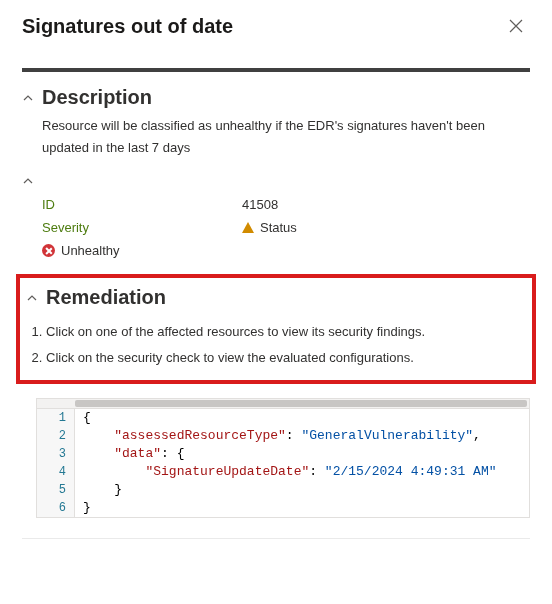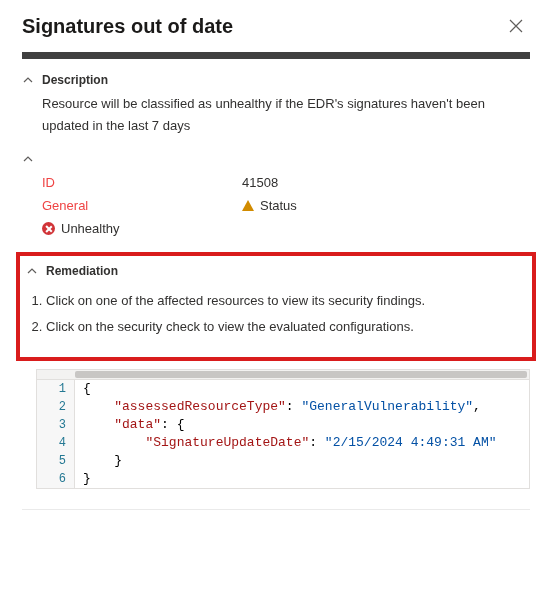--- a/index.html
+++ b/index.html
@@ -10,22 +10,22 @@
     color: #323130;
     width: 552px;
     height: 604px;
     background: #fff;
     overflow: hidden;
   }
   .panel { padding: 12px 22px 0 22px; }
   .header {
     display: flex;
     align-items: center;
-    padding-bottom: 12px;
-    border-bottom: 7px solid #404040;
+    padding-bottom: 28px;
+    border-bottom: 4px solid #404040;
     margin-bottom: 10px;
   }
   .title {
     font-size: 20px;
     font-weight: 600;
     flex: 1;
     color: #1b1a19;
   }
   .close-btn {
     width: 28px; height: 28px;
@@ -38,25 +38,25 @@
     align-items: center;
     gap: 8px;
     padding: 4px 0 6px 0;
     cursor: pointer;
   }
   .section-head .chev {
     width: 12px; height: 12px;
     display: inline-flex; align-items: center; justify-content: center;
     color: #605e5c;
   }
-  .section-label { font-weight: 600; font-size: 12px; }
+  .section-label { font-weight: 600; font-size: 20px; }
   .section-body { padding: 0 0 12px 20px; font-size: 13px; color: #323130; }
   .desc-body { line-height: 1.7; }
   .kv-row { display: flex; padding: 4px 0; }
-  .kv-key { width: 200px; color: #ef4444; }
+  .kv-key { width: 200px; color: #4d7c0f; }
   .kv-val { display: flex; align-items: center; gap: 6px; }
   .tri-warn {
     width: 0; height: 0;
     border-left: 6px solid transparent;
     border-right: 6px solid transparent;
     border-bottom: 11px solid #d18b00;
     display: inline-block;
   }
   .x-bad {
     width: 13px; height: 13px; border-radius: 50%;
@@ -64,22 +64,22 @@
   }
   .x-bad::before, .x-bad::after {
     content: ""; position: absolute; left: 6px; top: 2.5px;
     width: 1.6px; height: 8px; background: #fff;
   }
   .x-bad::before { transform: rotate(45deg); }
   .x-bad::after  { transform: rotate(-45deg); }
 
   .remediation-box {
     border: 4px solid #d91c1c;
-    margin: 0 -6px 8px -6px;
-    padding: 4px 6px 18px 6px;
+    margin: 0 -6px 14px -6px;
+    padding: 4px 6px 10px 6px;
   }
   .remediation-steps { padding-left: 20px; margin: 4px 0 0 0; }
   .remediation-steps li { padding: 3px 0; line-height: 1.5; }
 
   .code-block {
     border: 1px solid #e1dfdd;
     font-family: Consolas, "Courier New", monospace;
     font-size: 13px;
     margin-top: 6px;
     margin-left: 0;
@@ -150,21 +150,21 @@
           <path d="M1 7 L5 3 L9 7" stroke="#605e5c" stroke-width="1.2" fill="none"></path>
         </svg>
     </span>
   </div>
   <div class="section-body">
     <div class="kv-row">
       <div class="kv-key">ID</div>
       <div class="kv-val">41508</div>
     </div>
     <div class="kv-row">
-      <div class="kv-key">General</div>
+      <div class="kv-key">Severity</div>
       <div class="kv-val">
         <span class="tri-warn"></span>
         <span>Status</span>
       </div>
     </div>
     <div class="kv-row">
       <div class="kv-val">
         <span class="x-bad"></span>
         <span>Unhealthy</span>
       </div>

